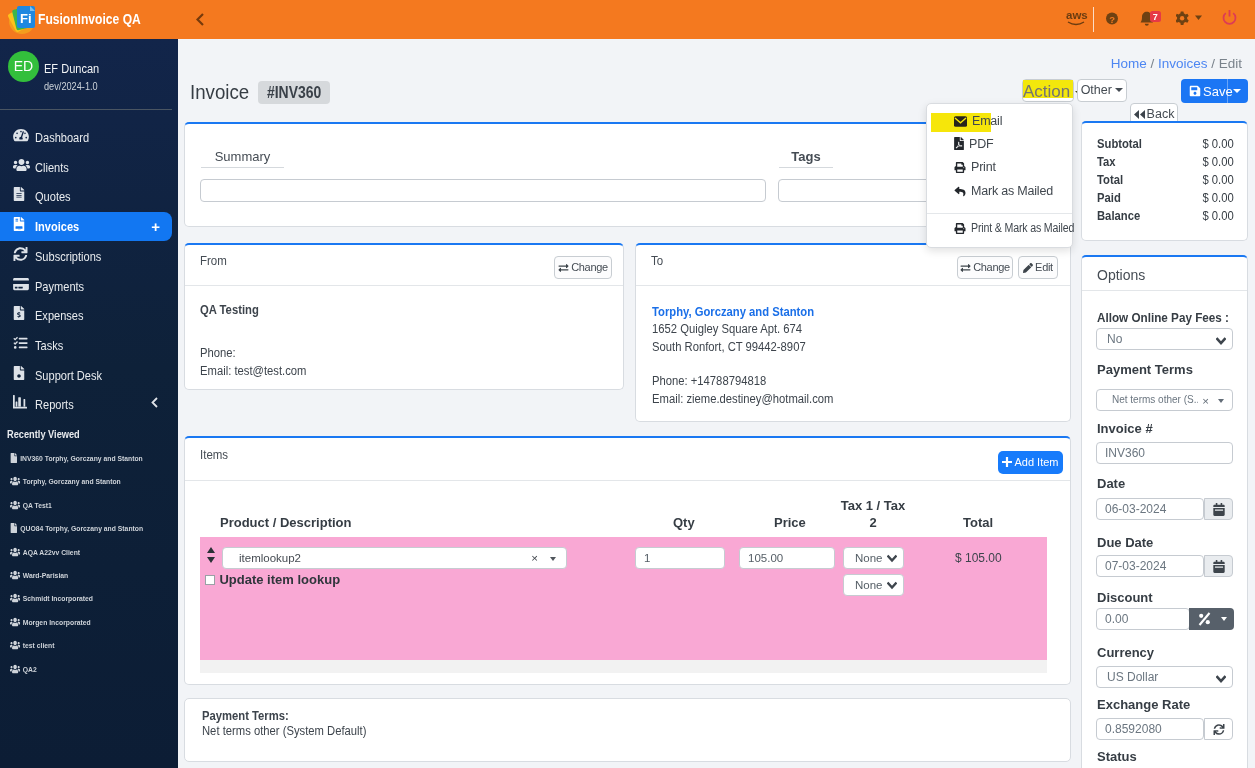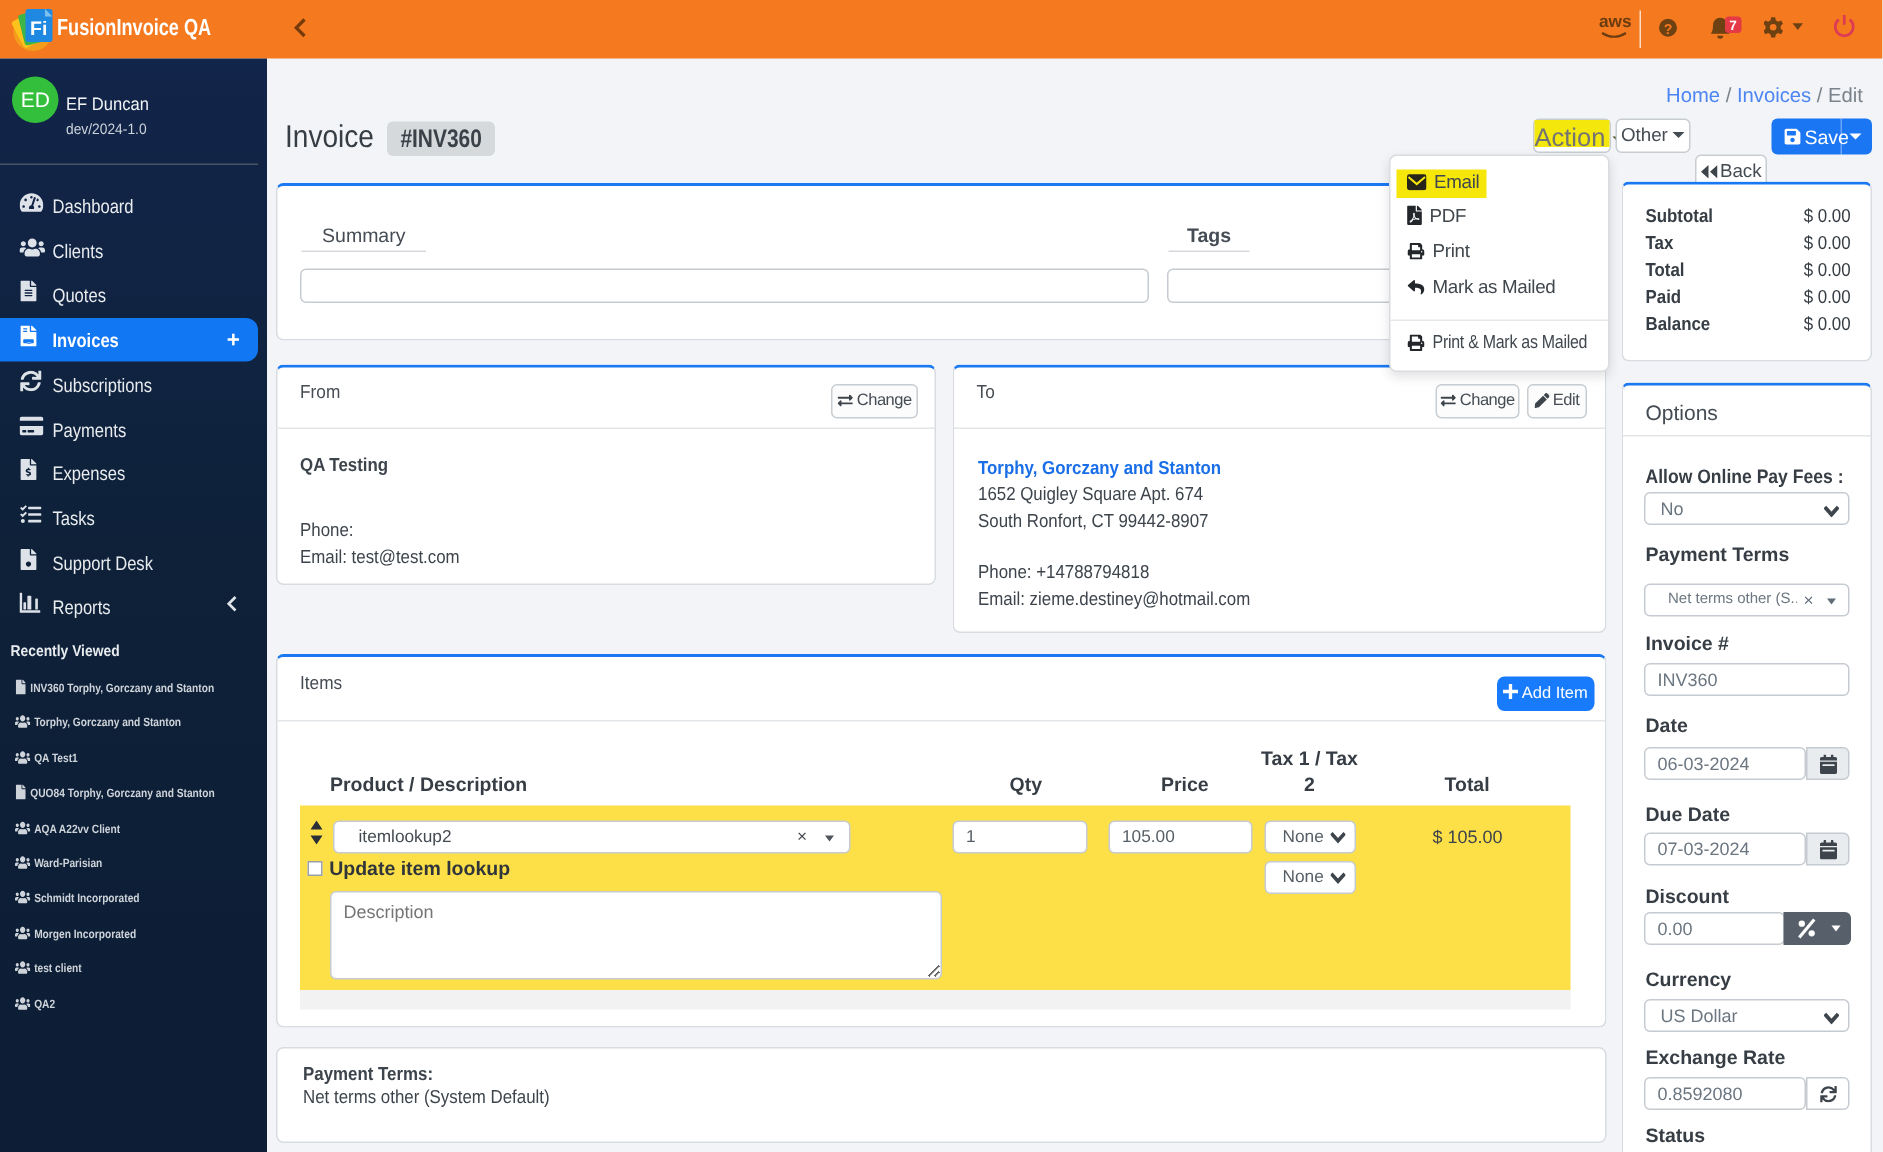--- a/index.html
+++ b/index.html
@@ -42,41 +42,41 @@
 
 #btnAction { left:1022px; top:79px; width:52px; height:23px; }
 #btnActionHi { position:absolute; left:0px; top:0px; width:100%; height:18px; background:#f3e70c; }
 #btnActionTx { position:absolute; left:0; top:2px; width:100%; font-size:17px; color:#737373; }
 #btnOther { left:1077px; top:79px; width:50px; height:23px; line-height:21px; }
 #btnBack { left:1130px; top:79px; width:48px; height:23px; line-height:21px;margin-top:24px; }
 #btnSave { position:absolute; left:1181px; top:79px; width:67px; height:24px; background:#1b76f4; border-radius:4px; color:#fff; font-size:13px; }
 #btnSave .sep { position:absolute; left:46px; top:0; width:1px; height:24px; background:rgba(255,255,255,0.35); }
 
 #ddmenu { position:absolute; left:926px; top:103px; width:147px; height:145px; background:#fff; border:1px solid #d9dce0; border-radius:5px; box-shadow:0 3px 8px rgba(0,0,0,0.12); z-index:50; }
-.dditem { position:absolute; left:11px; height:18px; font-size:12.5px; letter-spacing:-0.2px; color:#40474e; white-space:nowrap; }
+.dditem { position:absolute; left:27px; height:18px; font-size:12.5px; letter-spacing:-0.2px; color:#40474e; white-space:nowrap; }
 .dditem svg { vertical-align:-2px; margin-right:5px; }
 #ddhl { position:absolute; left:4px; top:9px; width:60px; height:19px; background:#f6e60a; }
 #dddiv { position:absolute; left:0; top:109px; width:100%; height:1px; background:#e4e7ea; }
 
 #cardSum { left:184px; top:122px; width:887px; height:105px; }
 .flabel { position:absolute; font-size:13px; color:#454c54; border-bottom:1px solid #d5d9dd; text-align:center; }
 .finput { position:absolute; height:23px; background:#fff; border:1px solid #c6cbd1; border-radius:4px; font-size:12px; color:#6b7680; }
 
 #cardFrom { left:184px; top:243px; width:440px; height:147px; }
 #cardTo { left:635px; top:243px; width:436px; height:179px; }
 .chead { position:absolute; left:0; top:0; width:100%; height:41px; border-bottom:1px solid #e3e6e9; }
 .ctitle { position:absolute; left:15px; top:9px; font-size:12.5px; color:#454c54; transform:scaleX(0.92); transform-origin:0 50%; }
 .sbtn { position:absolute; top:11px; height:23px; font-size:11px; letter-spacing:-0.3px; color:#454c54; background:#fcfcfd; border:1px solid #c8cdd2; border-radius:4px; text-align:center; line-height:21px; white-space:nowrap; overflow:hidden; }
 .sbtn svg { vertical-align:-2px; margin-right:2px; }
 .ctext { position:absolute; font-size:12.5px; color:#3d444c; line-height:18px; transform:scaleX(0.9); transform-origin:0 50%; white-space:nowrap; }
 
 #cardItems { left:184px; top:436px; width:887px; height:249px; }
 #addItem { position:absolute; left:813px; top:13px; width:65px; height:23px; background:#177bfb; border:none; border-radius:5px; color:#fff; font-size:11px; line-height:23px; text-align:center; }
 .thead { position:absolute; font-size:13px; font-weight:bold; color:#363d44; }
-#grayrow { position:absolute; left:15px; top:99px; width:847px; height:123px; background:#fde047; }
+#grayrow { position:absolute; left:15px; top:99px; width:847px; height:123px; background:#f9a8d4; }
 .iinput { position:absolute; height:22px; background:#fff; border:1px solid #c6cbd1; border-radius:4px; font-size:11.5px; color:#555e66; }
 .isel { position:absolute; height:22px; background:#fff; border:1px solid #c6cbd1; border-radius:4px; font-size:11.5px; color:#555e66; }
 
 #cardPay { left:184px; top:698px; width:887px; height:64px; }
 
 #cardTotals { left:1081px; top:121px; width:167px; height:120px; }
 .trow { position:absolute; left:15px; width:137px; font-size:12.5px; color:#363d44; }
 .trow b { float:left; transform:scaleX(0.9); transform-origin:0 50%; }
 .trow span { float:right; transform:scaleX(0.9); transform-origin:100% 50%; }
 #cardOpts { left:1081px; top:255px; width:167px; height:520px; }
@@ -308,21 +308,20 @@
       <input class="iinput" value="1" style="left: 435px; top: 10px; width: 90px; padding-left: 8px;">
       <input class="iinput" value="105.00" style="left: 539px; top: 10px; width: 96px; padding-left: 8px;">
       <div class="isel" style="left:643px; top:10px; width:61px; line-height:20px;"><span style="margin-left:11px;">None</span><svg style="position:absolute;right:6px;top:6px;" width="10" height="9" viewBox="0 0 10 9">
             <path d="M0.5 1.5 L5 6.5 L9.5 1.5" stroke="#3e454d" stroke-width="2.4" fill="none"></path>
           </svg></div>
       <div class="isel" style="left:643px; top:37px; width:61px; line-height:20px;"><span style="margin-left:11px;">None</span><svg style="position:absolute;right:6px;top:6px;" width="10" height="9" viewBox="0 0 10 9">
             <path d="M0.5 1.5 L5 6.5 L9.5 1.5" stroke="#3e454d" stroke-width="2.4" fill="none"></path>
           </svg></div>
       <div style="position:absolute; left:755px; top:14px; font-size:12px; color:#3d444c;">$ 105.00</div>
       <div style="position:absolute; left:5px; top:33px;"><span style="display:inline-block; width:10px; height:10px; background:#fff; border:1px solid #9aa0a6; vertical-align:-1px;"></span> <b style="font-size:13px; color:#2f353b;">Update item lookup</b></div>
-      <textarea style="position: absolute; left: 20px; top: 57px; width: 408px; height: 59px; border: 1px solid rgb(198, 203, 209); border-radius: 4px; font-family: &quot;Liberation Sans&quot;, sans-serif; font-size: 12px; color: rgb(154, 162, 170); padding: 6px 8px; resize: both;" placeholder="Description"></textarea>
     </div>
   </div>
 
   <div class="card" id="cardPay">
     <div class="ctext" style="left:17px; top:8px; font-weight:bold;">Payment Terms:</div>
     <div class="ctext" style="left:17px; top:23px;">Net terms other (System Default)</div>
   </div>
 
   <div class="card btop" id="cardTotals">
     <div class="trow" style="top:14px;">

